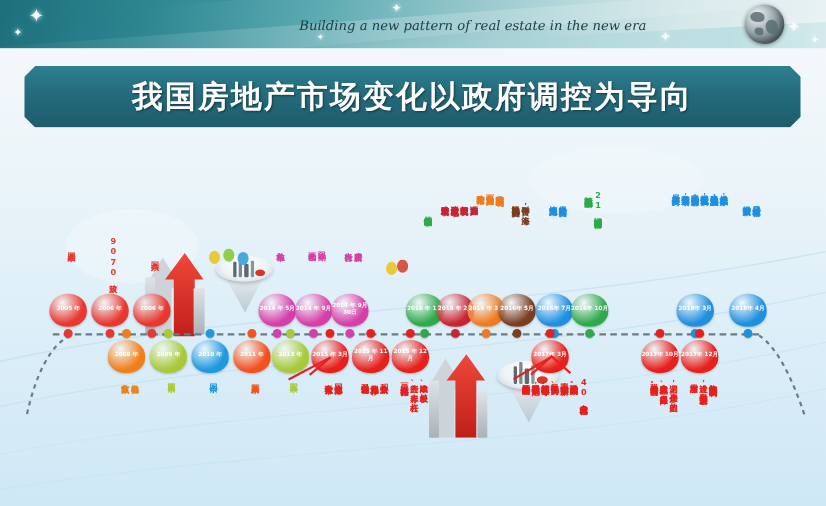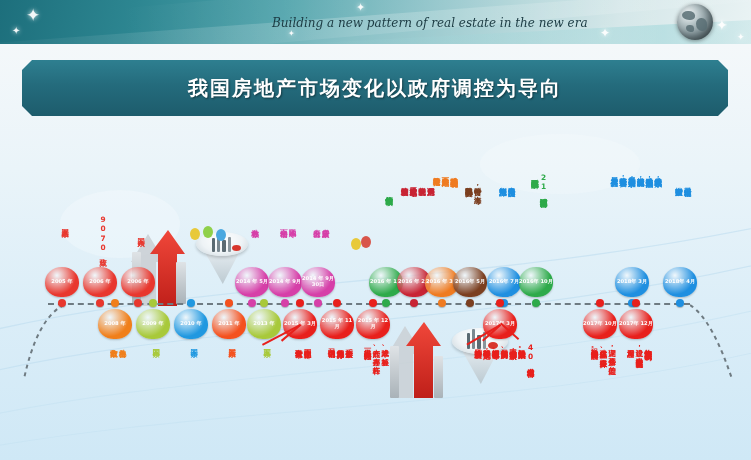--- a/index.html
+++ b/index.html
@@ -38,21 +38,21 @@
   .body-bg{position:absolute;left:0;top:44px;width:751px;height:416px;
        background:linear-gradient(180deg,#f4f8fa 0%,#eaf4f9 30%,#dceef8 62%,#cfe8f6 100%);}
   .arcs{position:absolute;left:0;top:44px;width:751px;height:416px;opacity:.55;}
 
   
   .banner{position:absolute;left:22px;top:60px;width:706px;height:56px;
        background:linear-gradient(180deg,#2e7f90 0%,#246b7c 45%,#1d5c6c 100%);
        clip-path:polygon(10px 0,696px 0,706px 10px,706px 46px,696px 56px,10px 56px,0 46px,0 10px);
        box-shadow:0 2px 4px rgba(0,0,0,.18);}
   .banner-txt{position:absolute;left:22px;top:60px;width:706px;height:56px;line-height:56px;
-       text-align:center;color:#ffffff;font-size:20px;font-weight:bold;letter-spacing:2px;
+       text-align:center;color:#ffffff;font-size:28px;font-weight:bold;letter-spacing:2px;
        text-shadow:1px 1px 2px rgba(0,0,0,.45);border-radius:24px;}
 
   .sub-title{position:absolute;left:38px;top:140px;font-size:26px;font-weight:bold;color:#111;
        letter-spacing:1px;text-shadow:1px 1px 0 rgba(255,255,255,.6);}
 
   
   .axis{position:absolute;left:48px;top:303px;width:642px;height:0;
         border-top:2px dashed #6f7b82;}
   .axis-lead{position:absolute;left:20px;top:303px;width:44px;height:78px;}
   .axis-tail{position:absolute;left:690px;top:303px;width:46px;height:78px;}

